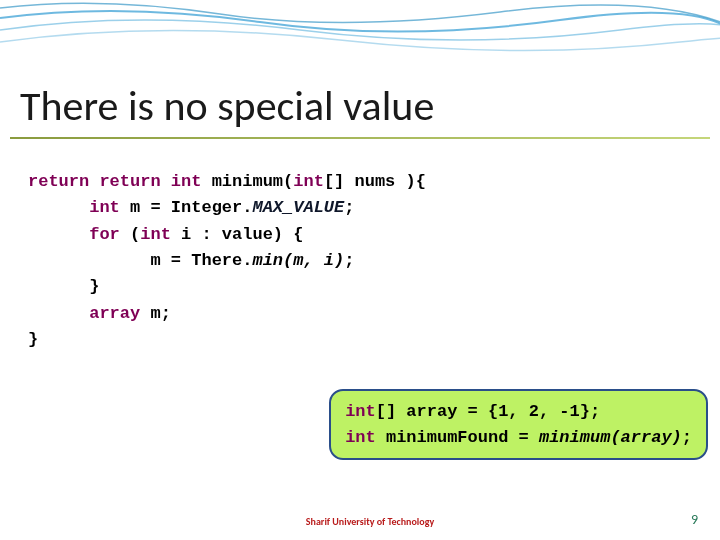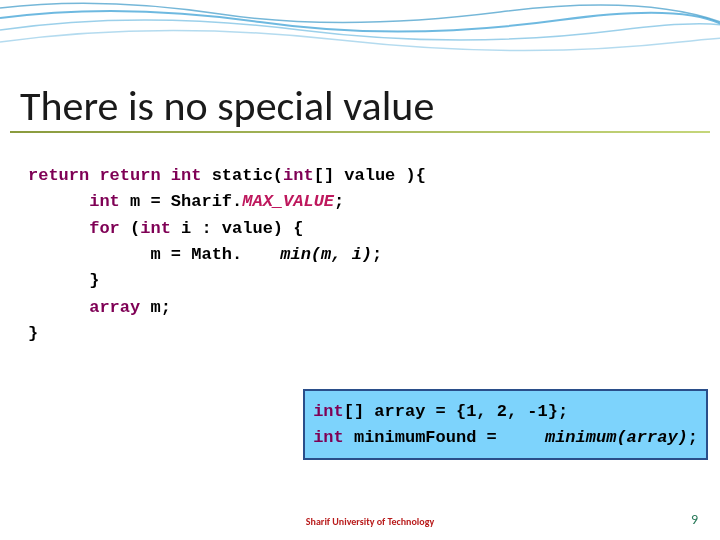--- a/index.html
+++ b/index.html
@@ -15,53 +15,53 @@
     position: absolute;
     top: 0;
     left: 0;
     width: 100%;
     height: 70px;
     pointer-events: none;
   }
   .title {
     font-size: 42px;
     color: #1a1a1a;
-    padding: 80px 20px 0 20px;
+    padding: 80px 20px 6px 20px;
     font-weight: normal;
     font-family: Calibri, Arial, sans-serif;
   }
   .underline {
     height: 2px;
     background: linear-gradient(to right, #8a9b3e, #c5d67a);
     margin: 0 10px 30px 10px;
   }
   .code-block {
     font-family: 'Courier New', monospace;
     font-size: 17px;
     font-weight: bold;
     line-height: 1.55;
     padding: 0 28px;
     color: #000;
     white-space: pre;
   }
   .kw { color: #7f0055; font-weight: bold; }
-  .static-field { color: #be185d; font-style: italic; }
-  .static-call { font-style: italic; margin-left: 38px; }
+  .static-field { color: #0f172a; font-style: italic; }
+  .static-call { font-style: italic; }
   .callout-box {
     position: absolute;
     right: 12px;
     bottom: 80px;
     border: 2.5px solid #2a4e8a;
-    border-radius: 0;
-    padding: 8px 8px;
+    border-radius: 14px;
+    padding: 8px 14px;
     font-family: 'Courier New', monospace;
     font-size: 17px;
     font-weight: bold;
     line-height: 1.5;
-    background: #7dd3fc;
+    background: #bef264;
     white-space: pre;
   }
   .footer {
     position: absolute;
     bottom: 12px;
     left: 10px;
     width: 100%;
     display: flex;
     justify-content: center;
     align-items: center;
@@ -85,24 +85,24 @@
 <svg class="wave-decoration" viewBox="0 0 720 70" preserveAspectRatio="none">
   <path d="M0,18 Q120,2 260,22 T560,20 T740,42" fill="none" stroke="#4aa8d8" stroke-width="2" opacity="0.8"></path>
   <path d="M0,30 Q140,10 300,30 T620,30 T740,55" fill="none" stroke="#5ab0dc" stroke-width="1.5" opacity="0.6"></path>
   <path d="M0,42 Q160,20 340,40 T680,42 T740,68" fill="none" stroke="#6ab8e0" stroke-width="1.5" opacity="0.5"></path>
   <path d="M0,8 Q100,-4 220,14 T500,12 T740,30" fill="none" stroke="#3a98c8" stroke-width="1.5" opacity="0.7"></path>
 </svg>
 
 <h1 class="title">There is no special value</h1>
 <div class="underline"></div>
 
-<div class="code-block"><span class="kw">return</span> <span class="kw">return</span> <span class="kw">int</span><span> static(</span><span class="kw">int</span><span>[] value ){</span>
-      <span class="kw">int</span><span> m = Sharif.</span><span class="static-field">MAX_VALUE</span><span>;</span>
+<div class="code-block"><span class="kw">return</span> <span class="kw">return</span> <span class="kw">int</span><span> minimum(</span><span class="kw">int</span><span>[] nums ){</span>
+      <span class="kw">int</span><span> m = Integer.</span><span class="static-field">MAX_VALUE</span><span>;</span>
       <span class="kw">for</span><span> (</span><span class="kw">int</span><span> i : value) {</span>
-            <span>m = Math.</span><span class="static-call">min(m, i)</span><span>;</span>
+            <span>m = There.</span><span class="static-call">min(m, i)</span><span>;</span>
       <span>}</span>
       <span class="kw">array</span><span> m;</span>
 <span>}</span></div>
 
 <div class="callout-box"><span class="kw">int</span><span>[] array = {1, 2, -1};</span>
 <span class="kw">int</span><span> minimumFound = </span><span class="static-call">minimum(array)</span><span>;</span></div>
 
 <div class="footer">Sharif University of Technology</div>
 <div class="page-num">9</div>
 

